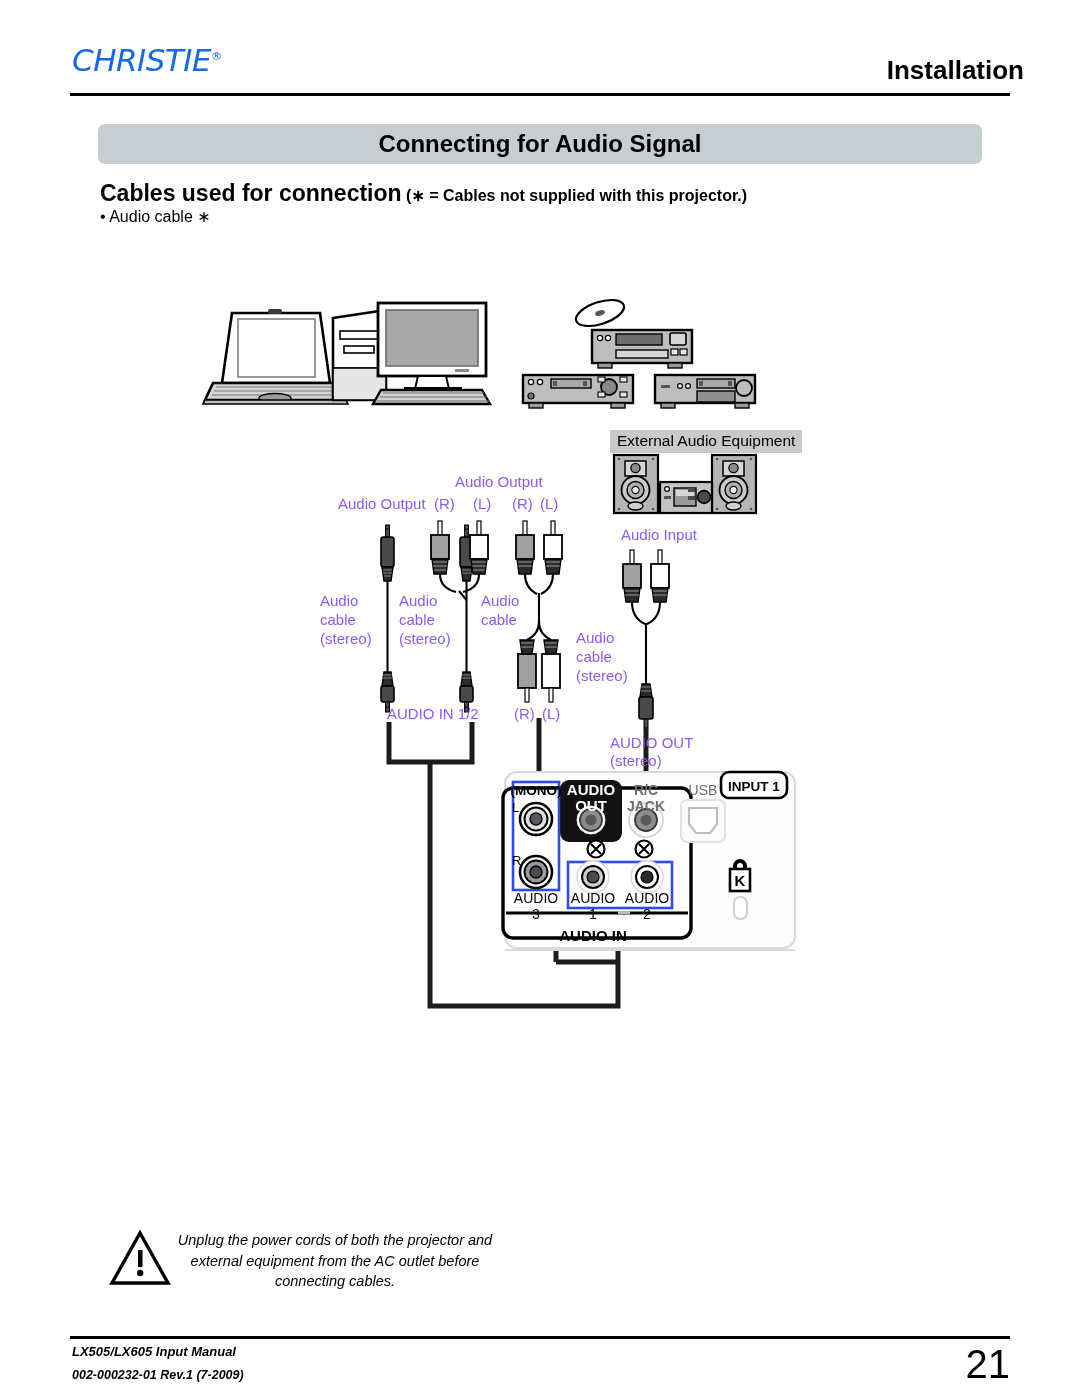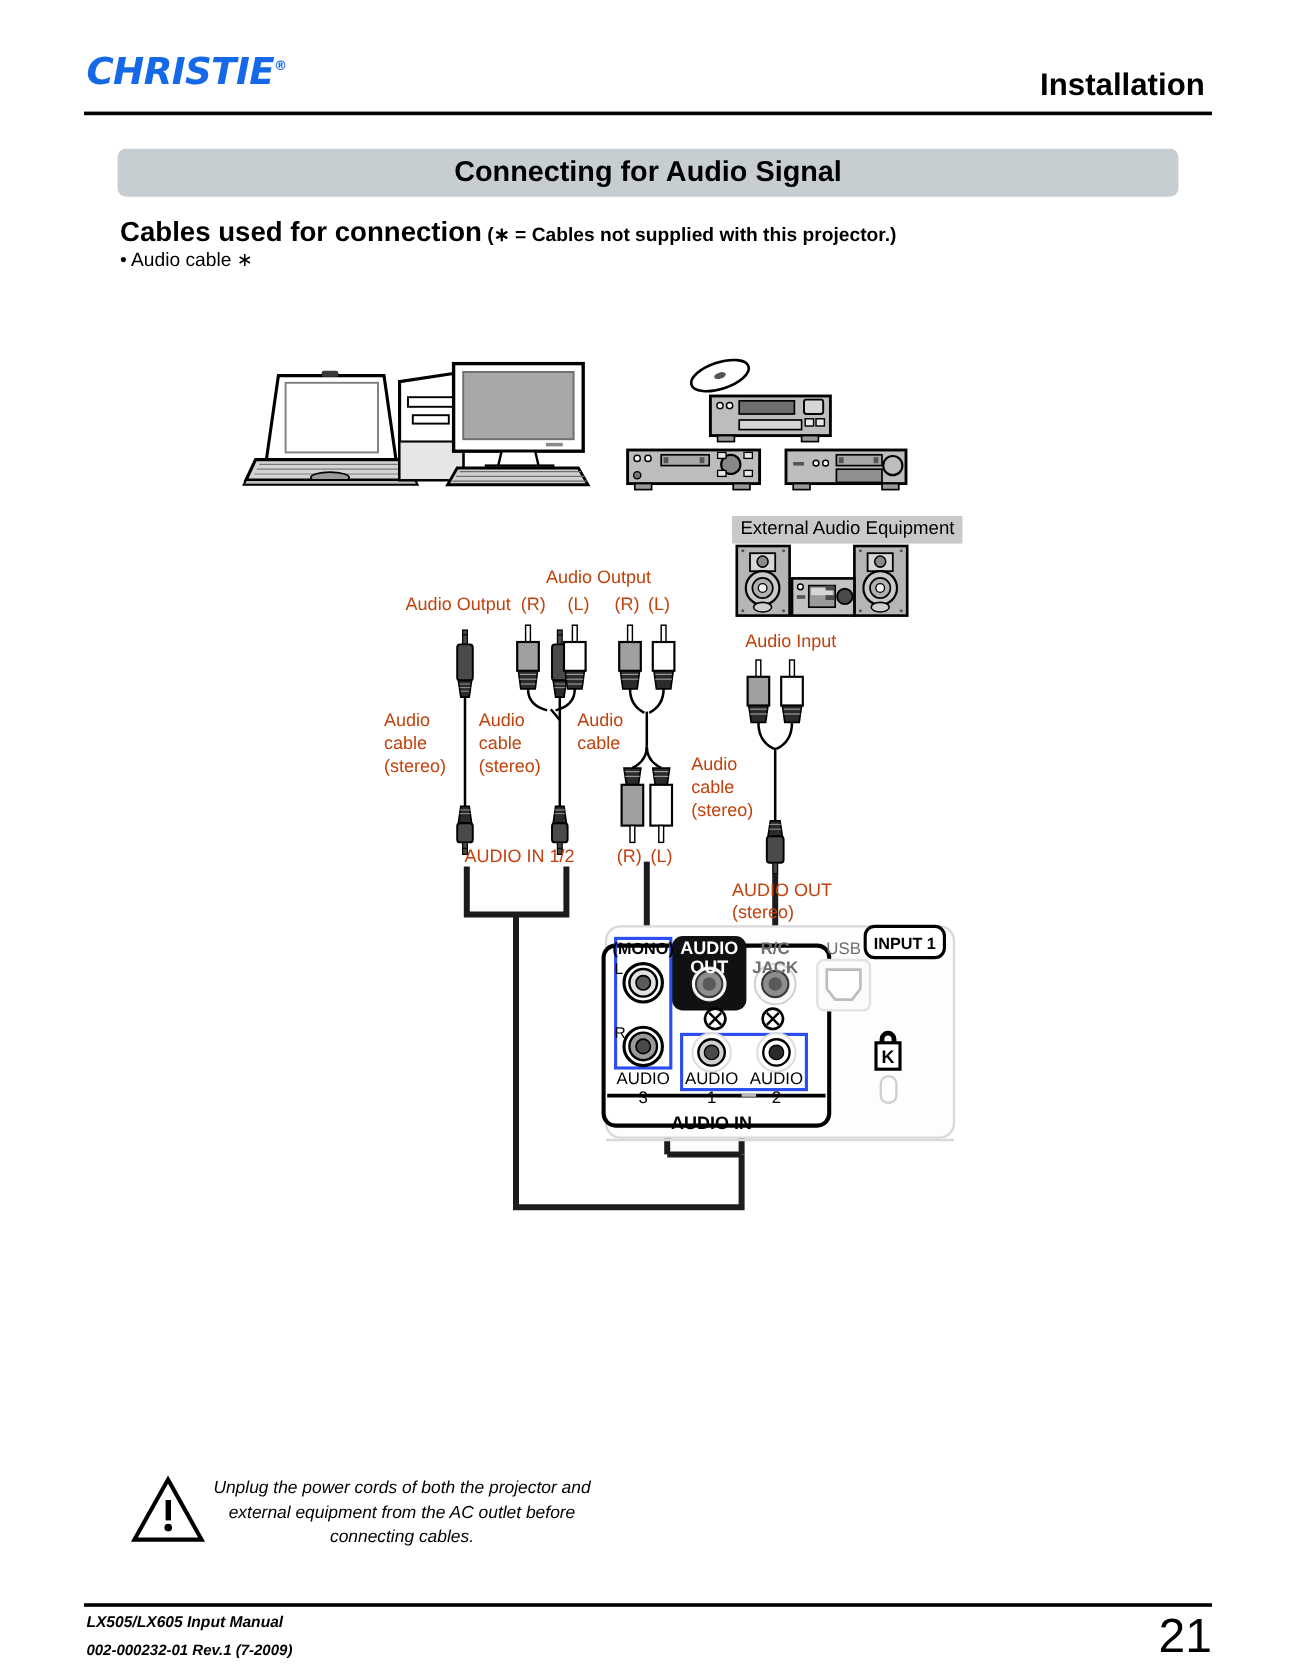--- a/index.html
+++ b/index.html
@@ -19,35 +19,35 @@
     background: #ffffff;
     overflow: hidden;
   }
 
   
   .logo {
     position: absolute;
     left: 72px;
     top: 42px;
     font-family: "DejaVu Sans", sans-serif;
-    font-weight: bold;
+    font-weight: normal;
     font-style: italic;
     font-size: 31px;
     letter-spacing: -0.5px;
     color: #1569e8;
     white-space: nowrap;
   }
   .logo .reg {
     font-size: 11px;
     vertical-align: super;
     font-style: normal;
   }
   .header-title {
     position: absolute;
-    right: 76px;
+    right: 56px;
     top: 55px;
     font-size: 26px;
     font-weight: bold;
     color: #000;
   }
   .header-rule {
     position: absolute;
     left: 70px;
     top: 93px;
     width: 940px;
@@ -106,21 +106,21 @@
     pointer-events: none;
   }
   #diagram text {
     font-family: "Liberation Sans", sans-serif;
   }
 
   
   .dlabel {
     position: absolute;
     font-size: 15px;
-    color: #c2410c;
+    color: #8b5cf6;
     white-space: nowrap;
     line-height: 1.26;
   }
 
   .ext-audio-box {
     position: absolute;
     left: 610px;
     top: 430px;
     background: #c9c9c9;
     padding: 2px 7px 3px 7px;

